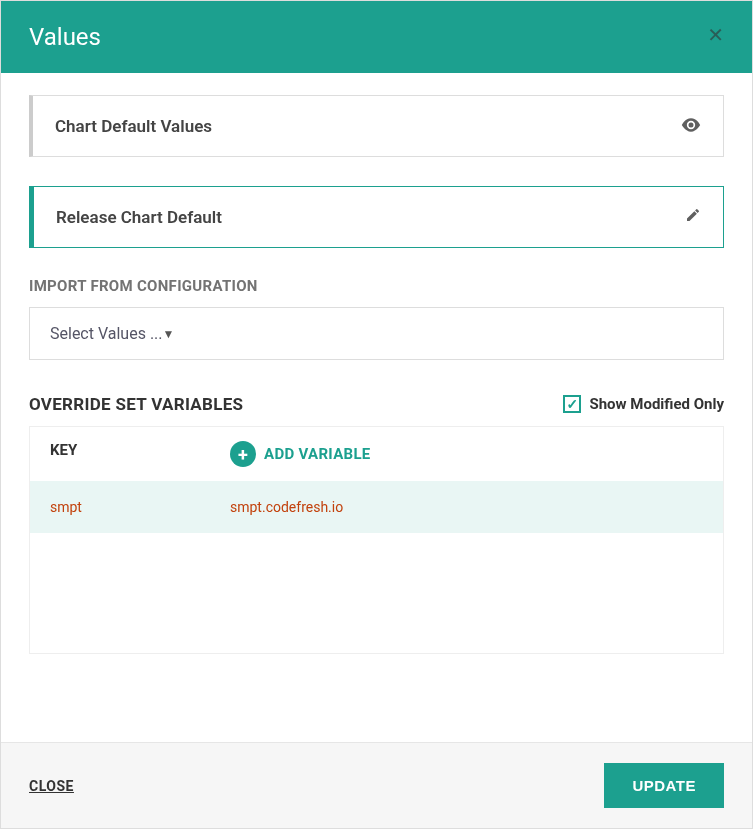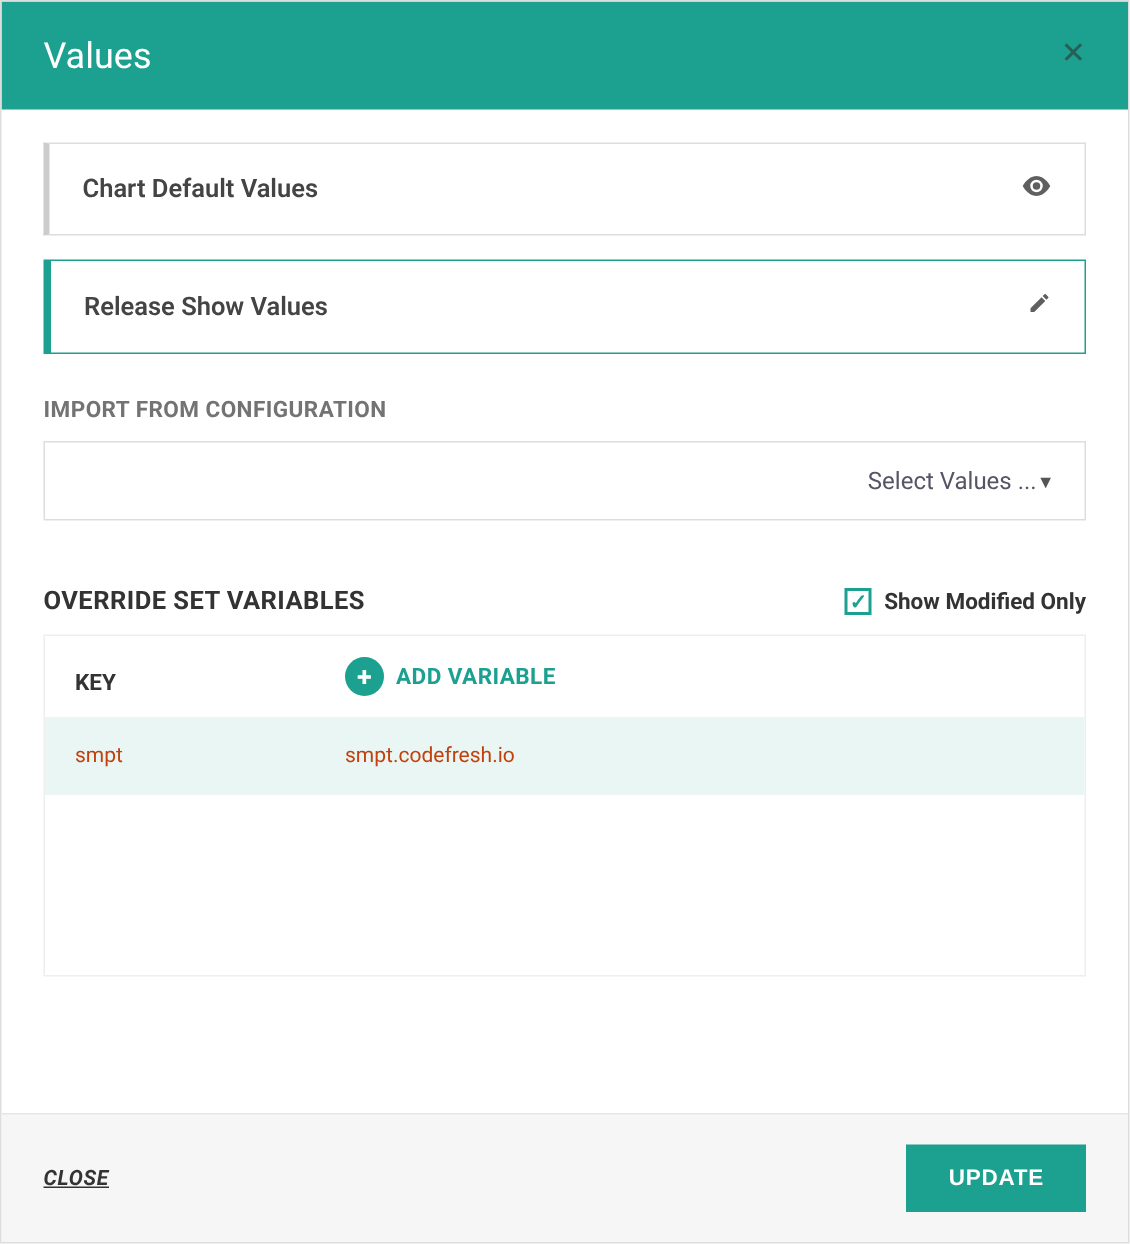--- a/index.html
+++ b/index.html
@@ -1,43 +1,43 @@
 <!DOCTYPE html>
 <html><head>
 <meta charset="utf-8">
 <style>
 * { box-sizing: border-box; margin: 0; padding: 0; }
 body { font-family: -apple-system, BlinkMacSystemFont, "Segoe UI", Roboto, sans-serif; background: #fff; width: 753px; height: 829px; position: relative; border: 1px solid #ddd; }
 .header { background: #1ca08f; color: #fff; padding: 22px 28px; display: flex; justify-content: space-between; align-items: flex-start; }
 .header-title { font-size: 24px; font-weight: 400; }
 .close-x { color: #333; opacity: 0.6; font-size: 20px; cursor: pointer; background: none; border: none; }
 .content { padding: 22px 28px; }
-.panel { border: 1px solid #ddd; display: flex; justify-content: space-between; align-items: center; padding: 20px 22px; margin-bottom: 16px; font-size: 17px; font-weight: 600; color: #444; cursor: pointer; }
+.panel { border: 1px solid #ddd; display: flex; justify-content: space-between; align-items: center; padding: 20px 22px; margin-bottom: 29px; font-size: 17px; font-weight: 600; color: #444; cursor: pointer; }
 .panel.inactive { border-left: 4px solid #ccc; }
 .panel.active { border: 1px solid #1ca08f; border-left: 5px solid #1ca08f; }
 .panel-icon { color: #444; opacity: 0.85; }
 .section-label { font-size: 15px; font-weight: 700; color: #737373; letter-spacing: 0.3px; margin-top: 28px; margin-bottom: 12px; }
-.select-box { border: 1px solid #ddd; padding: 16px 20px; display: flex; justify-content: flex-end; align-items: center; color: #556; font-size: 16px; cursor: pointer; }
+.select-box { border: 1px solid #ddd; padding: 16px 20px; display: flex; justify-content: flex-start; align-items: center; color: #556; font-size: 16px; cursor: pointer; }
 .select-caret { color: #555; font-size: 12px; }
-.override-row { display: flex; justify-content: space-between; align-items: center; margin-top: 44px; }
+.override-row { display: flex; justify-content: space-between; align-items: center; margin-top: 34px; }
 .override-title { font-size: 17px; font-weight: 700; color: #333; letter-spacing: 0.3px; }
 .checkbox-wrap { display: flex; align-items: center; gap: 8px; font-size: 15px; font-weight: 700; color: #333; cursor: pointer; }
 .checkbox { width: 18px; height: 18px; border: 2px solid #1ca08f; display: flex; align-items: center; justify-content: center; color: #1ca08f; font-size: 14px; font-weight: 900; }
 .var-table { border: 1px solid #eee; margin-top: 12px; }
-.var-header { display: flex; align-items: flex-end; padding: 14px 20px; }
+.var-header { display: flex; align-items: flex-start; padding: 14px 20px; }
 .col-key { width: 180px; font-size: 15px; font-weight: 700; color: #333; }
 .col-value { flex: 1; font-size: 15px; font-weight: 700; color: #333; }
 .add-var { display: flex; align-items: center; gap: 8px; color: #1ca08f; font-size: 15px; font-weight: 700; cursor: pointer; letter-spacing: 0.3px; }
 .add-circle { width: 26px; height: 26px; border-radius: 50%; background: #1ca08f; color: #fff; display: flex; align-items: center; justify-content: center; font-size: 18px; font-weight: 700; }
 .var-row { display: flex; align-items: center; padding: 18px 20px; background: #e9f6f4; font-size: 14px; color: #c2410c; }
 .var-row .k { width: 180px; }
 .var-row .v { flex: 1; }
 .var-empty { height: 120px; }
 .footer { position: absolute; bottom: 0; left: 0; right: 0; background: #f6f6f6; border-top: 1px solid #e6e6e6; padding: 20px 28px; display: flex; justify-content: space-between; align-items: center; }
-.close-link { font-size: 14px; font-weight: 700; color: #333; text-decoration: underline; cursor: pointer; letter-spacing: 0.5px; font-style: italic; }
+.close-link { font-size: 14px; font-weight: 700; color: #333; text-decoration: underline; cursor: pointer; letter-spacing: 0.5px; }
 .update-btn { background: #1ca08f; color: #fff; border: none; padding: 14px 28px; font-size: 15px; font-weight: 700; letter-spacing: 0.5px; cursor: pointer; text-align: right; }
 </style>
 </head>
 <body>
 
 <div class="header">
   <div class="header-title">Values</div>
   <button class="close-x">✕</button>
 </div>
 
@@ -46,21 +46,21 @@
   <div class="panel inactive">
     <span>Chart Default Values</span>
     <span class="panel-icon">
       <svg width="20" height="14" viewBox="0 0 24 16">
           <path fill="#444" d="M12 0C5 0 1 8 1 8s4 8 11 8 11-8 11-8-4-8-11-8zm0 13a5 5 0 110-10 5 5 0 010 10zm0-8a3 3 0 100 6 3 3 0 000-6z"></path>
         </svg>
     </span>
   </div>
 
   <div class="panel active">
-    <span>Release Show Values</span>
+    <span>Release Chart Default</span>
     <span class="panel-icon">
       <svg width="16" height="16" viewBox="0 0 24 24">
           <path fill="#444" d="M3 17.25V21h3.75L17.81 9.94l-3.75-3.75L3 17.25zM20.71 7.04a1 1 0 000-1.41l-2.34-2.34a1 1 0 00-1.41 0l-1.83 1.83 3.75 3.75 1.83-1.83z"></path>
         </svg>
     </span>
   </div>
 
   <div class="section-label">IMPORT FROM CONFIGURATION</div>
   <div class="select-box">
     <span>Select Values ...</span>

